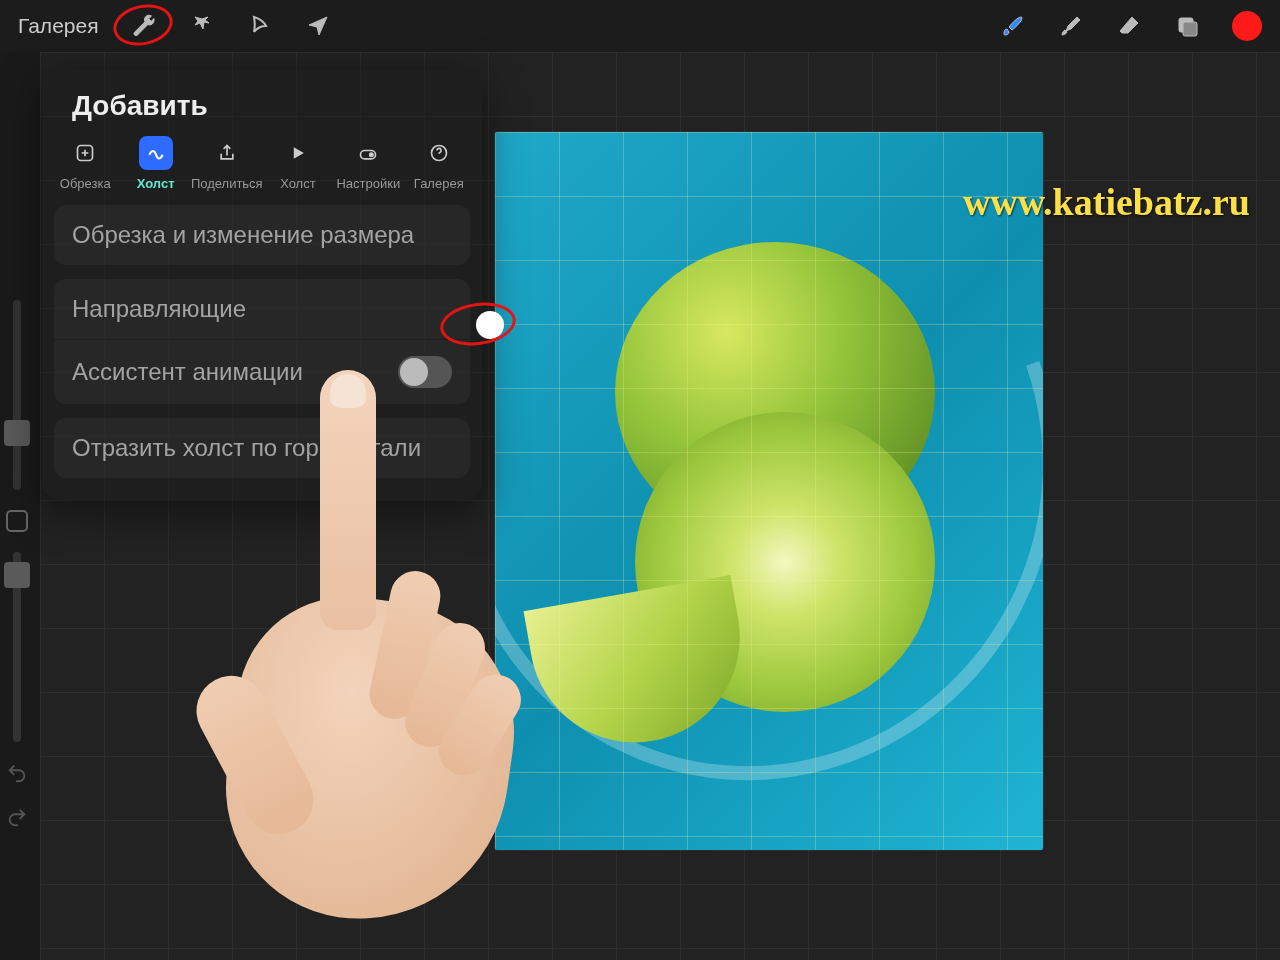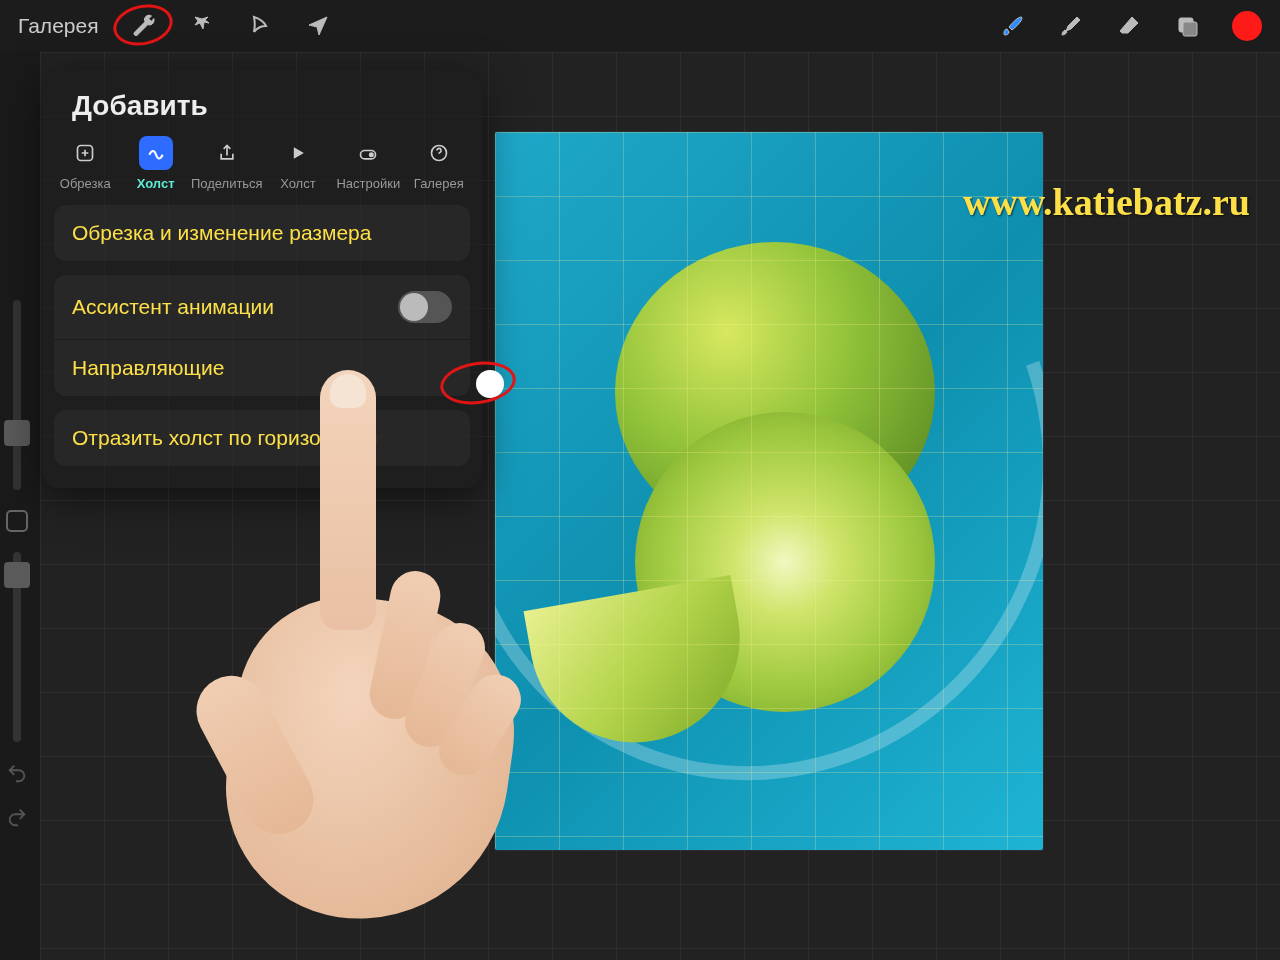--- a/index.html
+++ b/index.html
@@ -79,21 +79,21 @@
     background: transparent;
   }
   .ptab.active { color: #5eead4; font-weight:600;}
   .ptab.active .picon { background: #2d6cff; }
   .ptab svg { width:20px; height:20px; fill:#ccc; }
   .ptab.active svg { fill:#fff; }
   .panel-list { padding: 0 12px; }
   .pgroup { background: rgba(50,50,50,0.45); border-radius: 12px; margin-bottom: 14px; }
   .prow {
     display:flex; align-items:center; justify-content:space-between;
-    padding: 16px 18px; color:#fde047; font-size: 21px; cursor:pointer;
+    padding: 16px 18px; color:#a3a3a3; font-size: 24px; cursor:pointer;
     border-bottom: 1px solid rgba(0,0,0,0.25);
   }
   .prow:last-child { border-bottom:none; }
   .toggle {
     width: 54px; height: 32px; border-radius: 16px; background:#555;
     position: relative; cursor:pointer;
   }
   .toggle .knob {
     position:absolute; top:2px; left:2px; width:28px; height:28px;
     border-radius:50%; background:#bbb;
@@ -302,31 +302,31 @@
   </div>
 
   <div class="panel-list">
     <div class="pgroup">
       <div class="prow">
         <span>Обрезка и изменение размера</span>
       </div>
     </div>
     <div class="pgroup">
       <div class="prow">
-        <span>Ассистент анимации</span>
-        <span class="toggle">
-            <span class="knob"></span>
-          </span>
-      </div>
-      <div class="prow">
         <span>Направляющие</span>
         <span class="toggle-wrap">
           <span class="toggle on"><span class="knob"></span></span>
           <span class="red-circle c2"></span>
         </span>
+      </div>
+      <div class="prow">
+        <span>Ассистент анимации</span>
+        <span class="toggle">
+            <span class="knob"></span>
+          </span>
       </div>
     </div>
     <div class="pgroup">
       <div class="prow">
         <span>Отразить холст по горизонтали</span>
       </div>
     </div>
   </div>
 </div>
 

